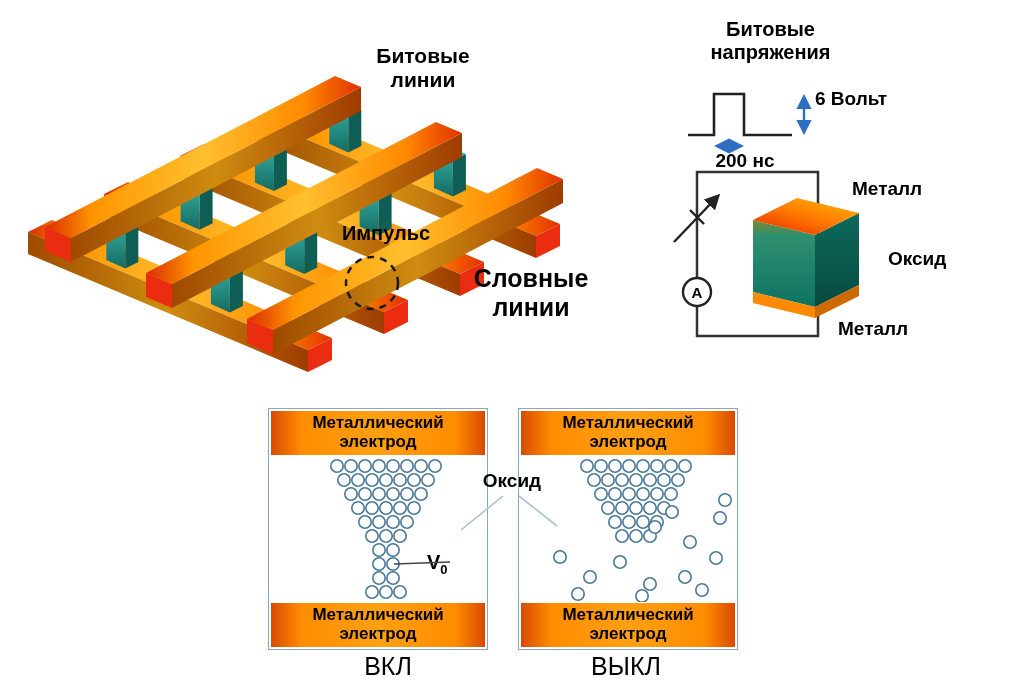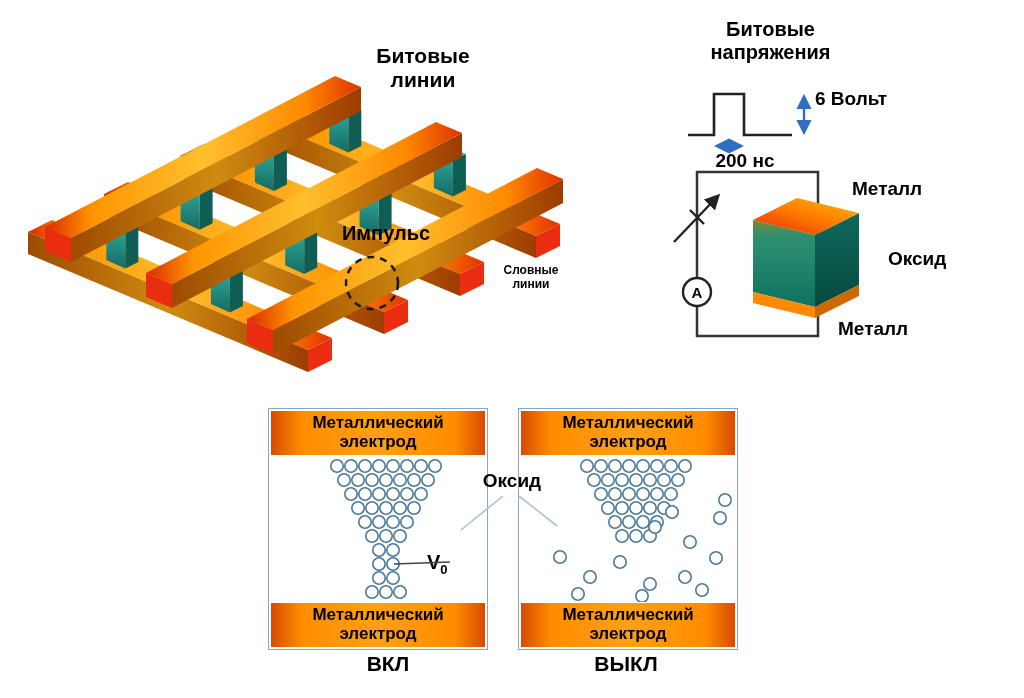--- a/index.html
+++ b/index.html
@@ -8,21 +8,21 @@
   .abs{position:absolute}
   .label{position:absolute;font-weight:bold;line-height:1.15;white-space:pre-line}
   .center{text-align:center}
   svg text{font-family:"Liberation Sans",sans-serif}
   .statebox{position:absolute;top:408px;width:220px;height:242px;background:#fff;border:1.5px solid #85a8c2}
   .electrode{position:absolute;left:2px;right:2px;height:44px;
     background:linear-gradient(90deg,#d84a00 0%,#ff8c00 14%,#ffa013 50%,#ff8c00 86%,#d84a00 100%);
     display:flex;align-items:center;justify-content:center;text-align:center;
     font-weight:bold;font-size:17px;line-height:1.1;white-space:pre-line}
   .filament{position:absolute;left:1px;top:47px}
-  .caption{position:absolute;top:652px;width:240px;text-align:center;font-weight:bold;font-size:21px}
+  .caption{position:absolute;top:652px;width:240px;text-align:center;font-weight:normal;font-size:25px}
 </style>
 </head>
 <body>
 
 <div id="canvas">
 
   <svg id="crossbar" class="abs" style="left:20px;top:70px" width="545" height="312">
     <defs>
       <linearGradient id="gBarTop" x1="0" y1="0" x2="1" y2="0">
         <stop offset="0" stop-color="#d92b00"></stop>
@@ -84,21 +84,21 @@
       <polygon points="152.0,238.0 442.0,87.0 442.0,63.0 152.0,214.0" fill="url(#gBarSide)"></polygon>
       <polygon points="126.0,203.0 416.0,52.0 442.0,63.0 152.0,214.0" fill="url(#gBarTop)"></polygon>
       <polygon points="227.0,273.0 253.0,284.0 253.0,260.0 227.0,249.0" fill="#ea2c10"></polygon>
       <polygon points="253.0,284.0 543.0,133.0 543.0,109.0 253.0,260.0" fill="url(#gBarSide)"></polygon>
       <polygon points="227.0,249.0 517.0,98.0 543.0,109.0 253.0,260.0" fill="url(#gBarTop)"></polygon>
       <circle cx="352" cy="213" r="26" fill="none" stroke="#1a1a1a" stroke-width="2.5" stroke-dasharray="7 6"></circle>
     </svg>
   <div class="label center" style="left:348px;top:44px;width:150px;font-size:21px">Битовые
 линии</div>
   <div class="label center" style="left:338px;top:222px;width:96px;font-size:20px">Импульс</div>
-  <div class="label center" style="left:470px;top:264px;width:122px;font-size:12px">Словные
+  <div class="label center" style="left:470px;top:264px;width:122px;font-size:25px">Словные
 линии</div>
 
   <div class="label center" style="left:678px;top:18px;width:185px;font-size:20px">Битовые
 напряжения</div>
   <svg class="abs" style="left:650px;top:78px" width="250" height="100">
     <defs>
       <marker id="ab" viewBox="0 0 10 10" refX="8" refY="5" markerWidth="6.5" markerHeight="6.5" orient="auto-start-reverse">
         <path d="M0,0 L10,5 L0,10 z" fill="#2f6fc1"></path>
       </marker>
     </defs>

